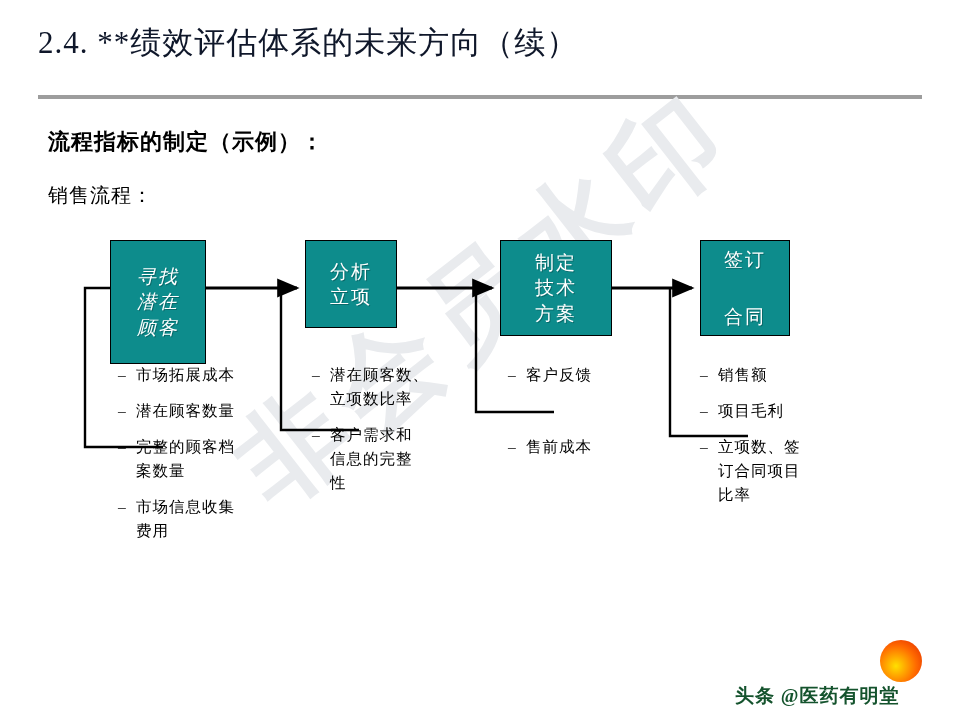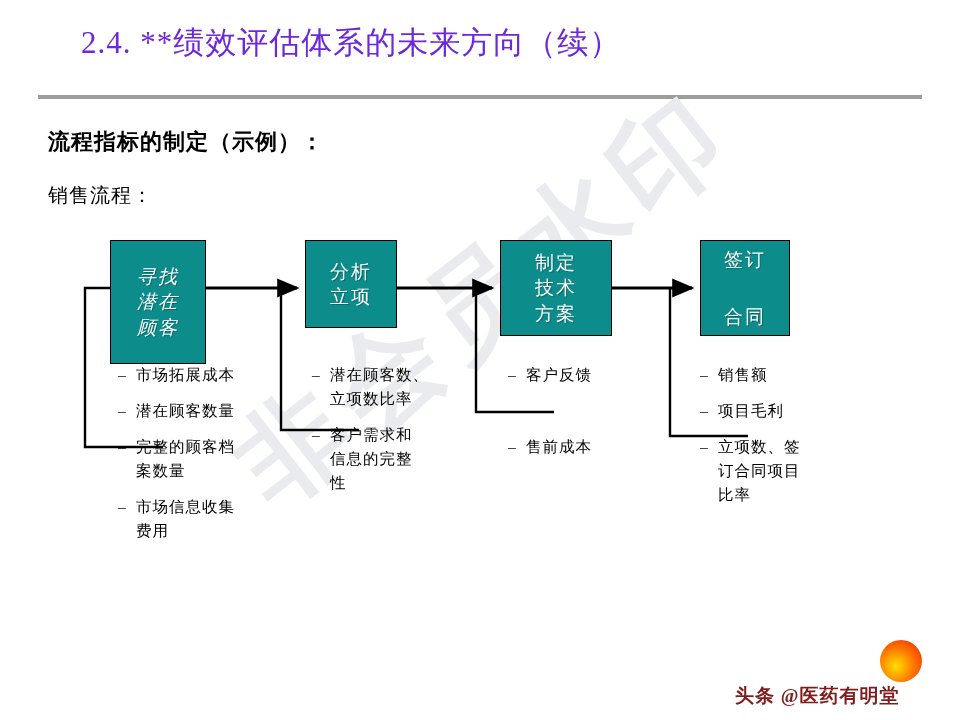--- a/index.html
+++ b/index.html
@@ -17,24 +17,23 @@
   }
 
   
   #slide-title {
     position: absolute;
     left: 38px;
     top: 22px;
     font-family: "Liberation Serif", "DejaVu Serif", serif;
     font-size: 31px;
     font-weight: 400;
-    color: #6d28d9;
-    letter-spacing: 1px;
-    white-space: nowrap;
-    margin-left: 43px;
+    color: #0f172a;
+    letter-spacing: 1px;
+    white-space: nowrap;
   }
   #title-rule {
     position: absolute;
     left: 38px;
     top: 95px;
     width: 884px;
     height: 4px;
     background: #9d9d9d;
   }
 
@@ -136,21 +135,21 @@
     user-select: none;
   }
 
   
   #footer-brand {
     position: absolute;
     left: 735px;
     top: 683px;
     font-size: 19px;
     font-weight: bold;
-    color: #7f1d1d;
+    color: #14532d;
     letter-spacing: 1px;
     white-space: nowrap;
   }
   #brand-orb {
     position: absolute;
     left: 880px;
     top: 640px;
     width: 42px;
     height: 42px;
     border-radius: 50%;

